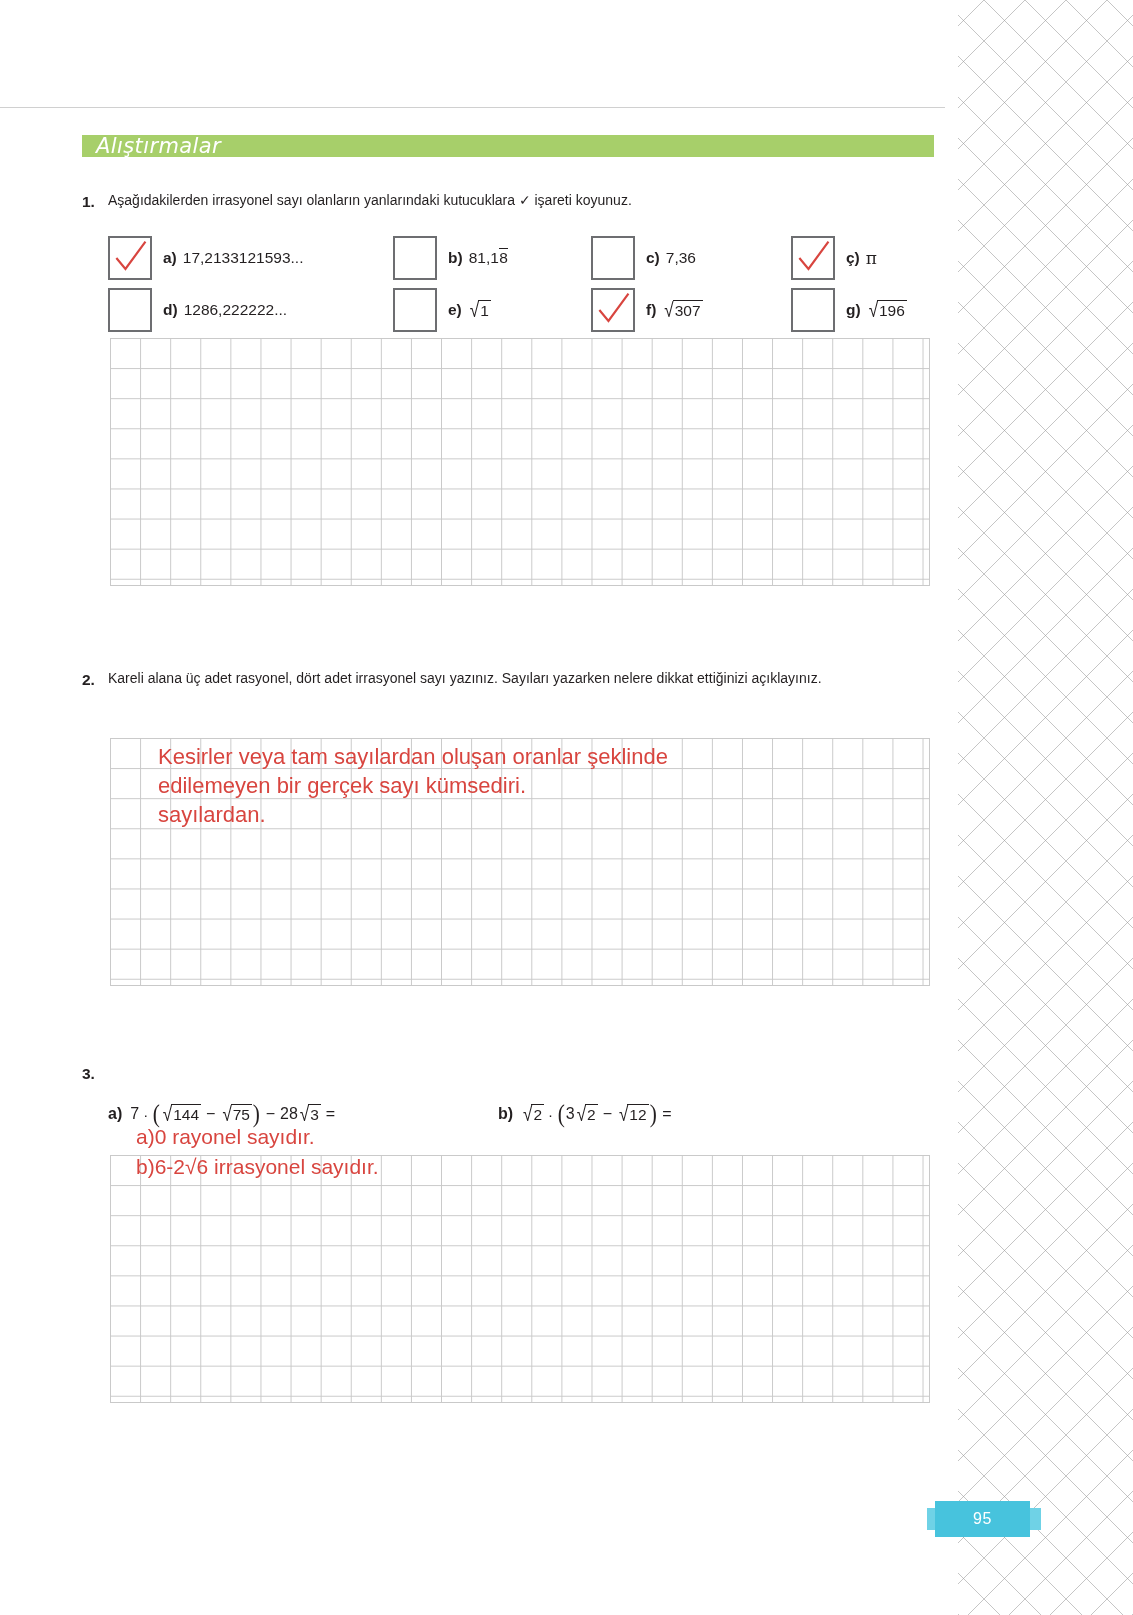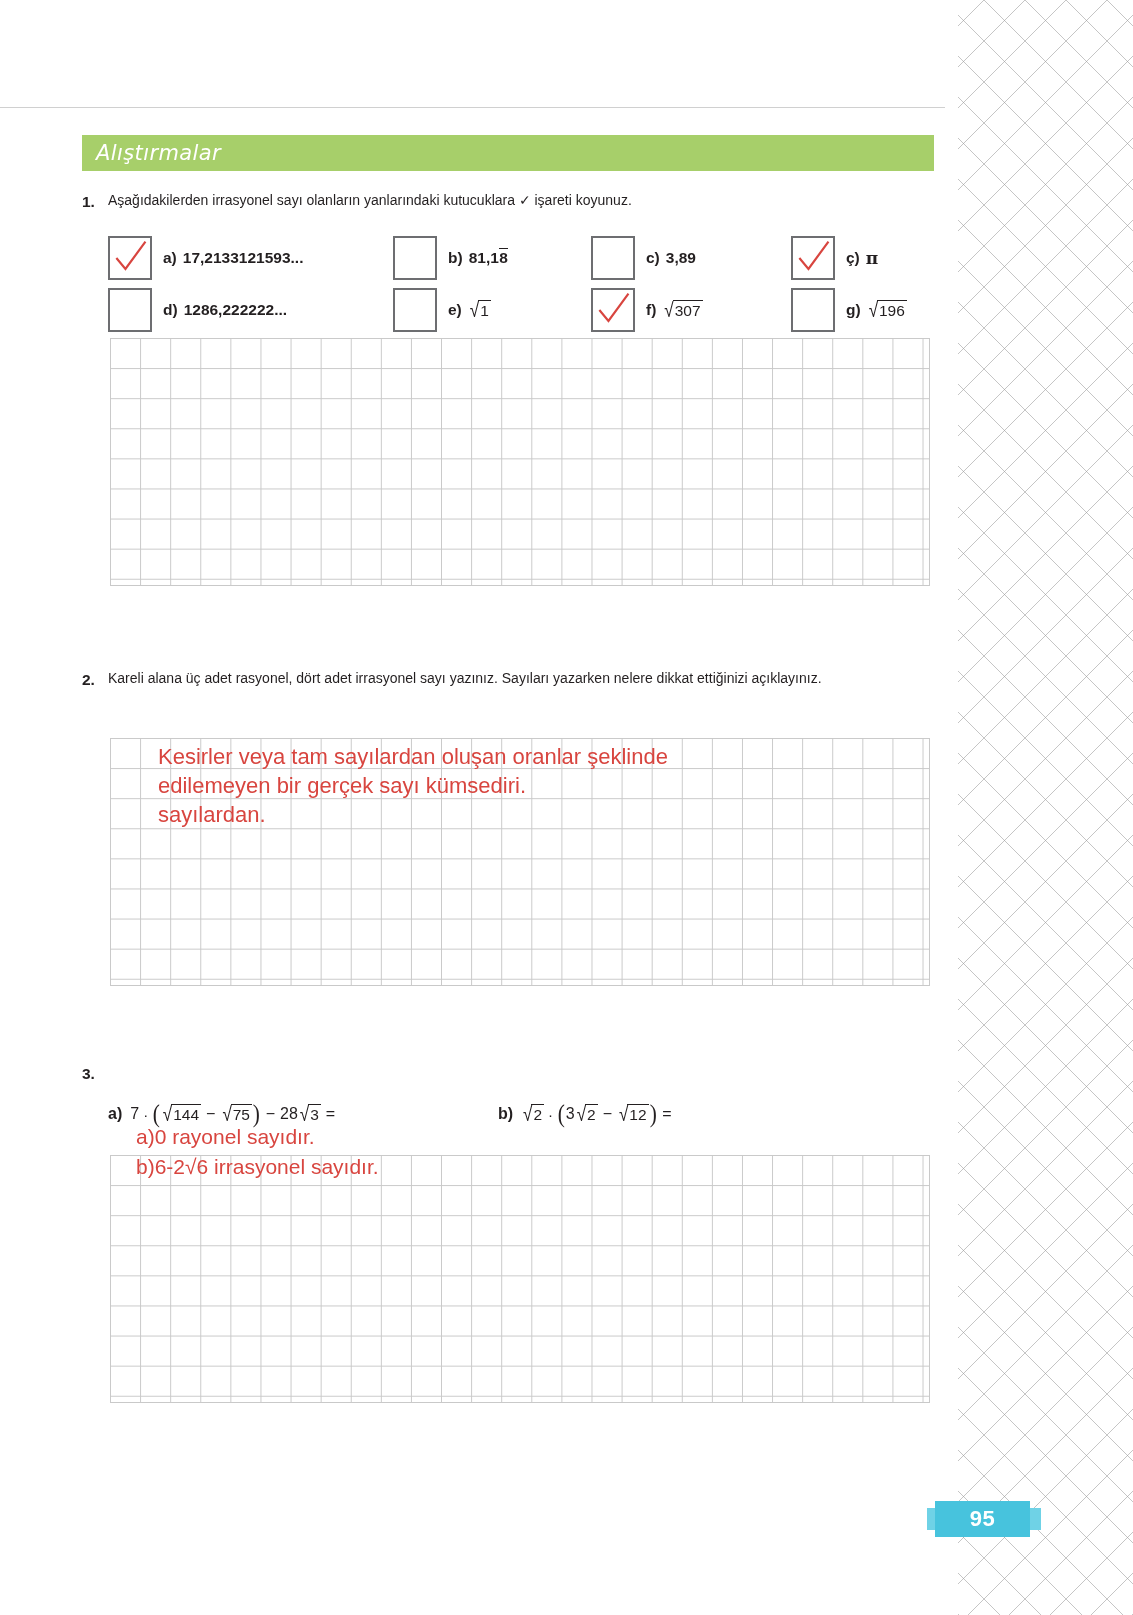--- a/index.html
+++ b/index.html
@@ -34,21 +34,21 @@
     position: absolute;
     left: 0; top: 107px;
     width: 945px; height: 1px;
     background: #d0d0d0;
   }
 
   
   .section-header {
     position: absolute;
     left: 82px; top: 135px;
-    width: 852px; height: 36px;
+    width: 852px; height: 22px;
     background: #a7cf6a;
     display: flex; align-items: center;
   }
   .section-header .title {
     color: #ffffff;
     font-size: 21px;
     letter-spacing: 0.4px;
     padding-left: 14px;
     font-style: italic;
     font-family: "DejaVu Sans", sans-serif;
@@ -111,21 +111,21 @@
     width: 100%; height: 100%;
   }
   .opt-label {
     margin-left: 11px;
     font-size: 15.5px;
     white-space: nowrap;
     display: flex;
     align-items: center;
   }
   .opt-label b { font-weight: bold; margin-right: 6px; }
-  .opt-val { font-weight: bold; }
+  .opt-val { font-weight: normal; }
 
   
   .ovl { border-top: 1.4px solid #231f20; padding: 0 0.5px; }
 
   
   .rad {
     display: inline-flex;
     align-items: stretch;
     margin-left: 2px;
   }
@@ -213,22 +213,22 @@
     position: absolute;
     left: 935px; top: 1501px;
     width: 95px; height: 36px;
     background: #47c3dd;
     display: flex;
     align-items: center;
     justify-content: center;
   }
   .page-banner .pg {
     color: #ffffff;
-    font-weight: bold;
-    font-size: 22px;
+    font-weight: normal;
+    font-size: 16px;
     letter-spacing: 0.5px;
   }
   .banner-tail-l {
     position: absolute;
     left: 927px; top: 1508px;
     width: 10px; height: 22px;
     background: #6fd2e6;
   }
   .banner-tail-r {
     position: absolute;
@@ -273,21 +273,21 @@
       <span class="opt-label">
         <b>b)</b>
         <span class="opt-val"><span>81,1</span><span class="ovl">8</span></span>
       </span>
     </div>
 
     <div class="opt opt-c">
       <div class="checkbox"></div>
       <span class="opt-label">
         <b>c)</b>
-        <span class="opt-val">3,89</span>
+        <span class="opt-val">7,36</span>
       </span>
     </div>
 
     <div class="opt opt-d">
       <div class="checkbox">
         <svg class="tick" viewBox="0 0 44 44">
           <path d="M7 22 L17 34 L39 4" fill="none" stroke="#d8453f" stroke-width="2.4"></path>
         </svg>
       </div>
       <span class="opt-label">

